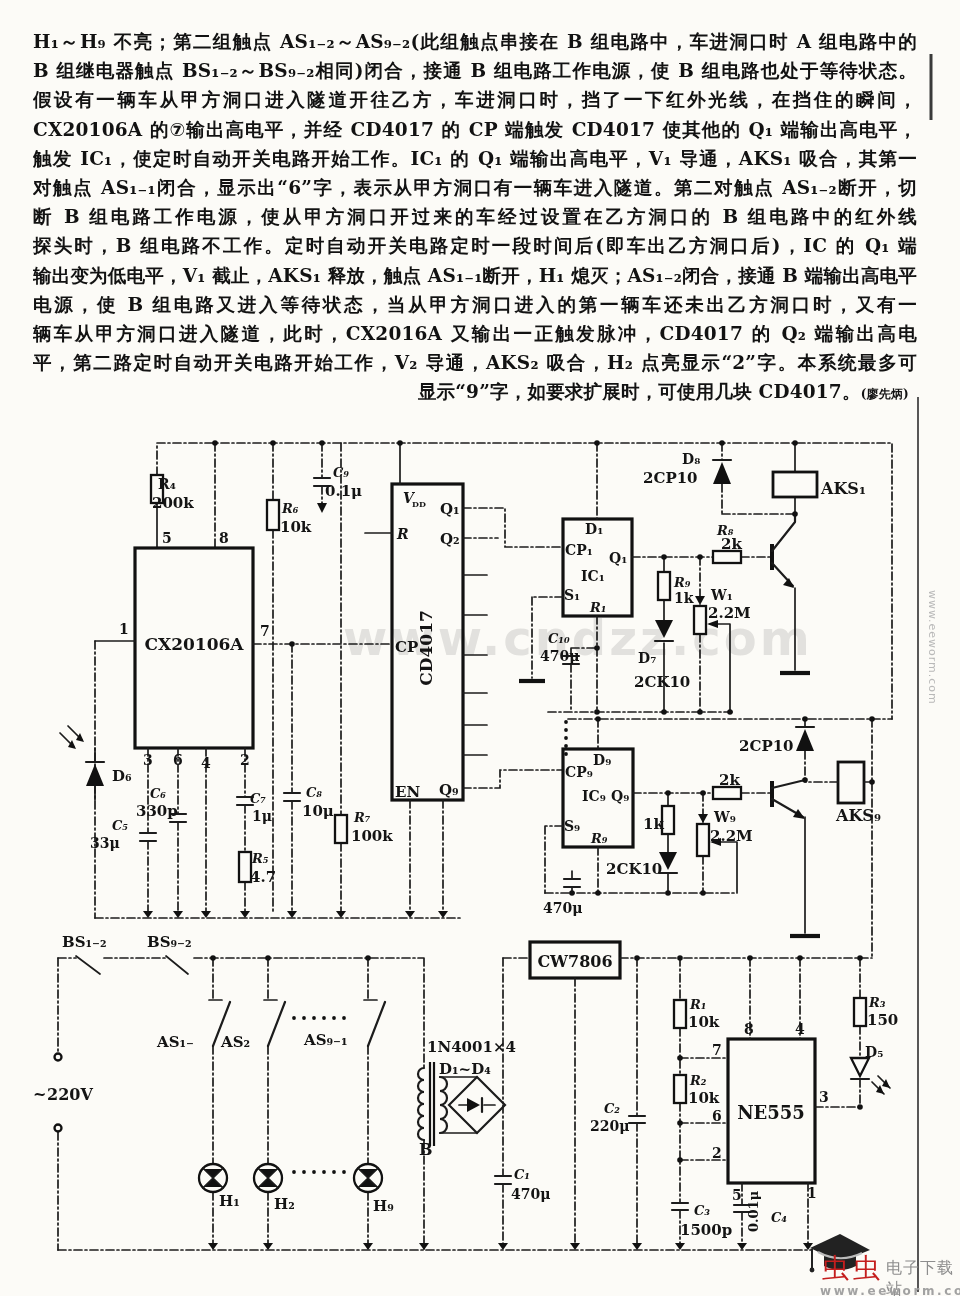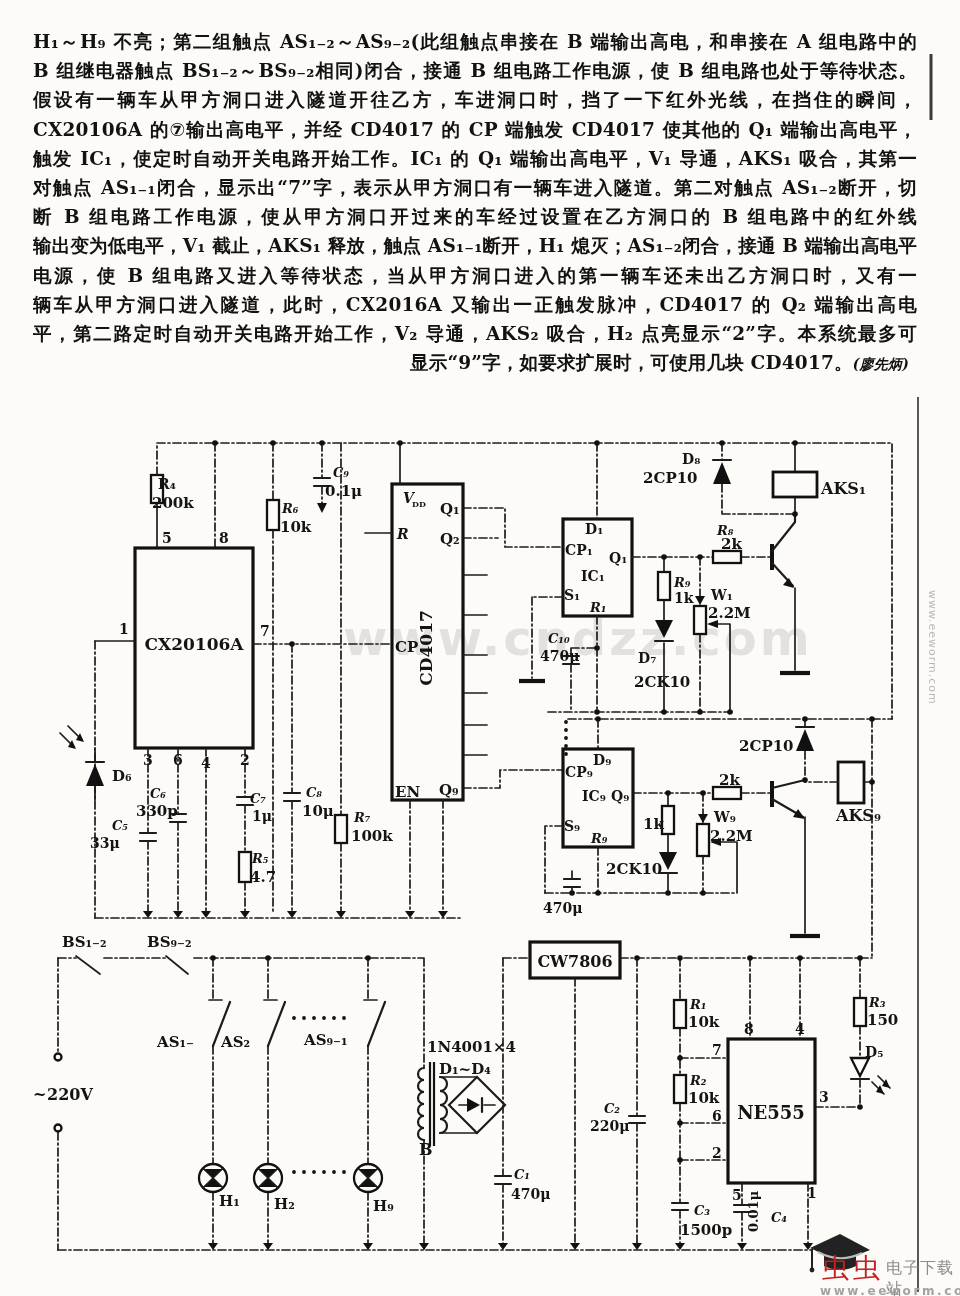--- a/index.html
+++ b/index.html
@@ -2,21 +2,21 @@
 <html><head>
 <meta charset="utf-8">
 <style>
   html,body{margin:0;padding:0}
   body{width:960px;height:1296px;background:#fcfbf7;position:relative;overflow:hidden;
        font-family:"DejaVu Serif","DejaVu Sans",serif;color:#121212}
   .article{position:absolute;left:33px;top:27px;width:884px;font-size:18.5px;
            line-height:29.2px;font-weight:600;letter-spacing:.2px}
   .article .ln{text-align:justify;text-align-last:justify;height:29.2px;overflow:hidden}
   .article .lastln{display:flex;justify-content:flex-end;align-items:baseline;height:29.2px}
-  .article .lastln .author{font-size:14px;font-style:italic;font-weight:600;padding-right:8px}
+  .article .lastln .author{font-size:12px;font-weight:600;padding-right:8px}
   svg.circ{position:absolute;left:0;top:0}
   .w {stroke:#1c1c1c;stroke-width:1.7;fill:none;stroke-linecap:round}
   .w2{stroke:#1c1c1c;stroke-width:2.2;fill:none;stroke-linecap:round}
   .wd{stroke:#1c1c1c;stroke-width:1.7;fill:none;stroke-linecap:round;stroke-dasharray:8 3 2 3}
   .bx{stroke:#111;stroke-width:3.2;fill:none}
   .bx2{stroke:#111;stroke-width:2.8;fill:none}
   .cmp{stroke:#111;stroke-width:2.3;fill:#fcfbf7}
   .blk{fill:#111;stroke:none}
   .gb{stroke:#111;stroke-width:4.2;fill:none}
   .wm-center{position:absolute;left:343px;top:610px;font-family:"DejaVu Sans","Liberation Sans",sans-serif;
@@ -28,27 +28,28 @@
                 color:#c41e1e;letter-spacing:4px;font-family:"DejaVu Sans",sans-serif}
   .logo .cn-gray{position:absolute;left:88px;top:30px;font-size:16px;color:#8d8d8d;
                  letter-spacing:1px;font-family:"DejaVu Sans",sans-serif}
   .logo .url{position:absolute;left:22px;top:56px;font-size:12px;font-weight:bold;color:#a2a2a2;
              letter-spacing:2.6px;font-family:"DejaVu Sans",sans-serif}
 </style>
 </head>
 <body>
 
 <div class="article">
-  <div class="ln">H₁～H₉ 不亮；第二组触点 AS₁₋₂～AS₉₋₂(此组触点串接在 B 端输出高电，和串接在 A 组电路中的</div>
+  <div class="ln">H₁～H₉ 不亮；第二组触点 AS₁₋₂～AS₉₋₂(此组触点串接在 B 组电路中，车进洞口时 A 组电路中的</div>
   <div class="ln">B 组继电器触点 BS₁₋₂～BS₉₋₂相同)闭合，接通 B 组电路工作电源，使 B 组电路也处于等待状态。</div>
   <div class="ln">假设有一辆车从甲方洞口进入隧道开往乙方，车进洞口时，挡了一下红外光线，在挡住的瞬间，</div>
   <div class="ln">CX20106A 的⑦输出高电平，并经 CD4017 的 CP 端触发 CD4017 使其他的 Q₁ 端输出高电平，</div>
   <div class="ln">触发 IC₁，使定时自动开关电路开始工作。IC₁ 的 Q₁ 端输出高电平，V₁ 导通，AKS₁ 吸合，其第一</div>
-  <div class="ln">对触点 AS₁₋₁闭合，显示出“7”字，表示从甲方洞口有一辆车进入隧道。第二对触点 AS₁₋₂断开，切</div>
+  <div class="ln">对触点 AS₁₋₁闭合，显示出“6”字，表示从甲方洞口有一辆车进入隧道。第二对触点 AS₁₋₂断开，切</div>
   <div class="ln">断 B 组电路工作电源，使从甲方洞口开过来的车经过设置在乙方洞口的 B 组电路中的红外线</div>
+  <div class="ln">探头时，B 组电路不工作。定时自动开关电路定时一段时间后(即车出乙方洞口后)，IC 的 Q₁ 端</div>
   <div class="ln">输出变为低电平，V₁ 截止，AKS₁ 释放，触点 AS₁₋₁断开，H₁ 熄灭；AS₁₋₂闭合，接通 B 端输出高电平</div>
   <div class="ln">电源，使 B 组电路又进入等待状态，当从甲方洞口进入的第一辆车还未出乙方洞口时，又有一</div>
   <div class="ln">辆车从甲方洞口进入隧道，此时，CX2016A 又输出一正触发脉冲，CD4017 的 Q₂ 端输出高电</div>
   <div class="ln">平，第二路定时自动开关电路开始工作，V₂ 导通，AKS₂ 吸合，H₂ 点亮显示“2”字。本系统最多可</div>
   <div class="lastln">
     <span>显示“9”字，如要求扩展时，可使用几块 CD4017。</span>
     <span class="author">(廖先炳)</span>
   </div>
 </div>
 

